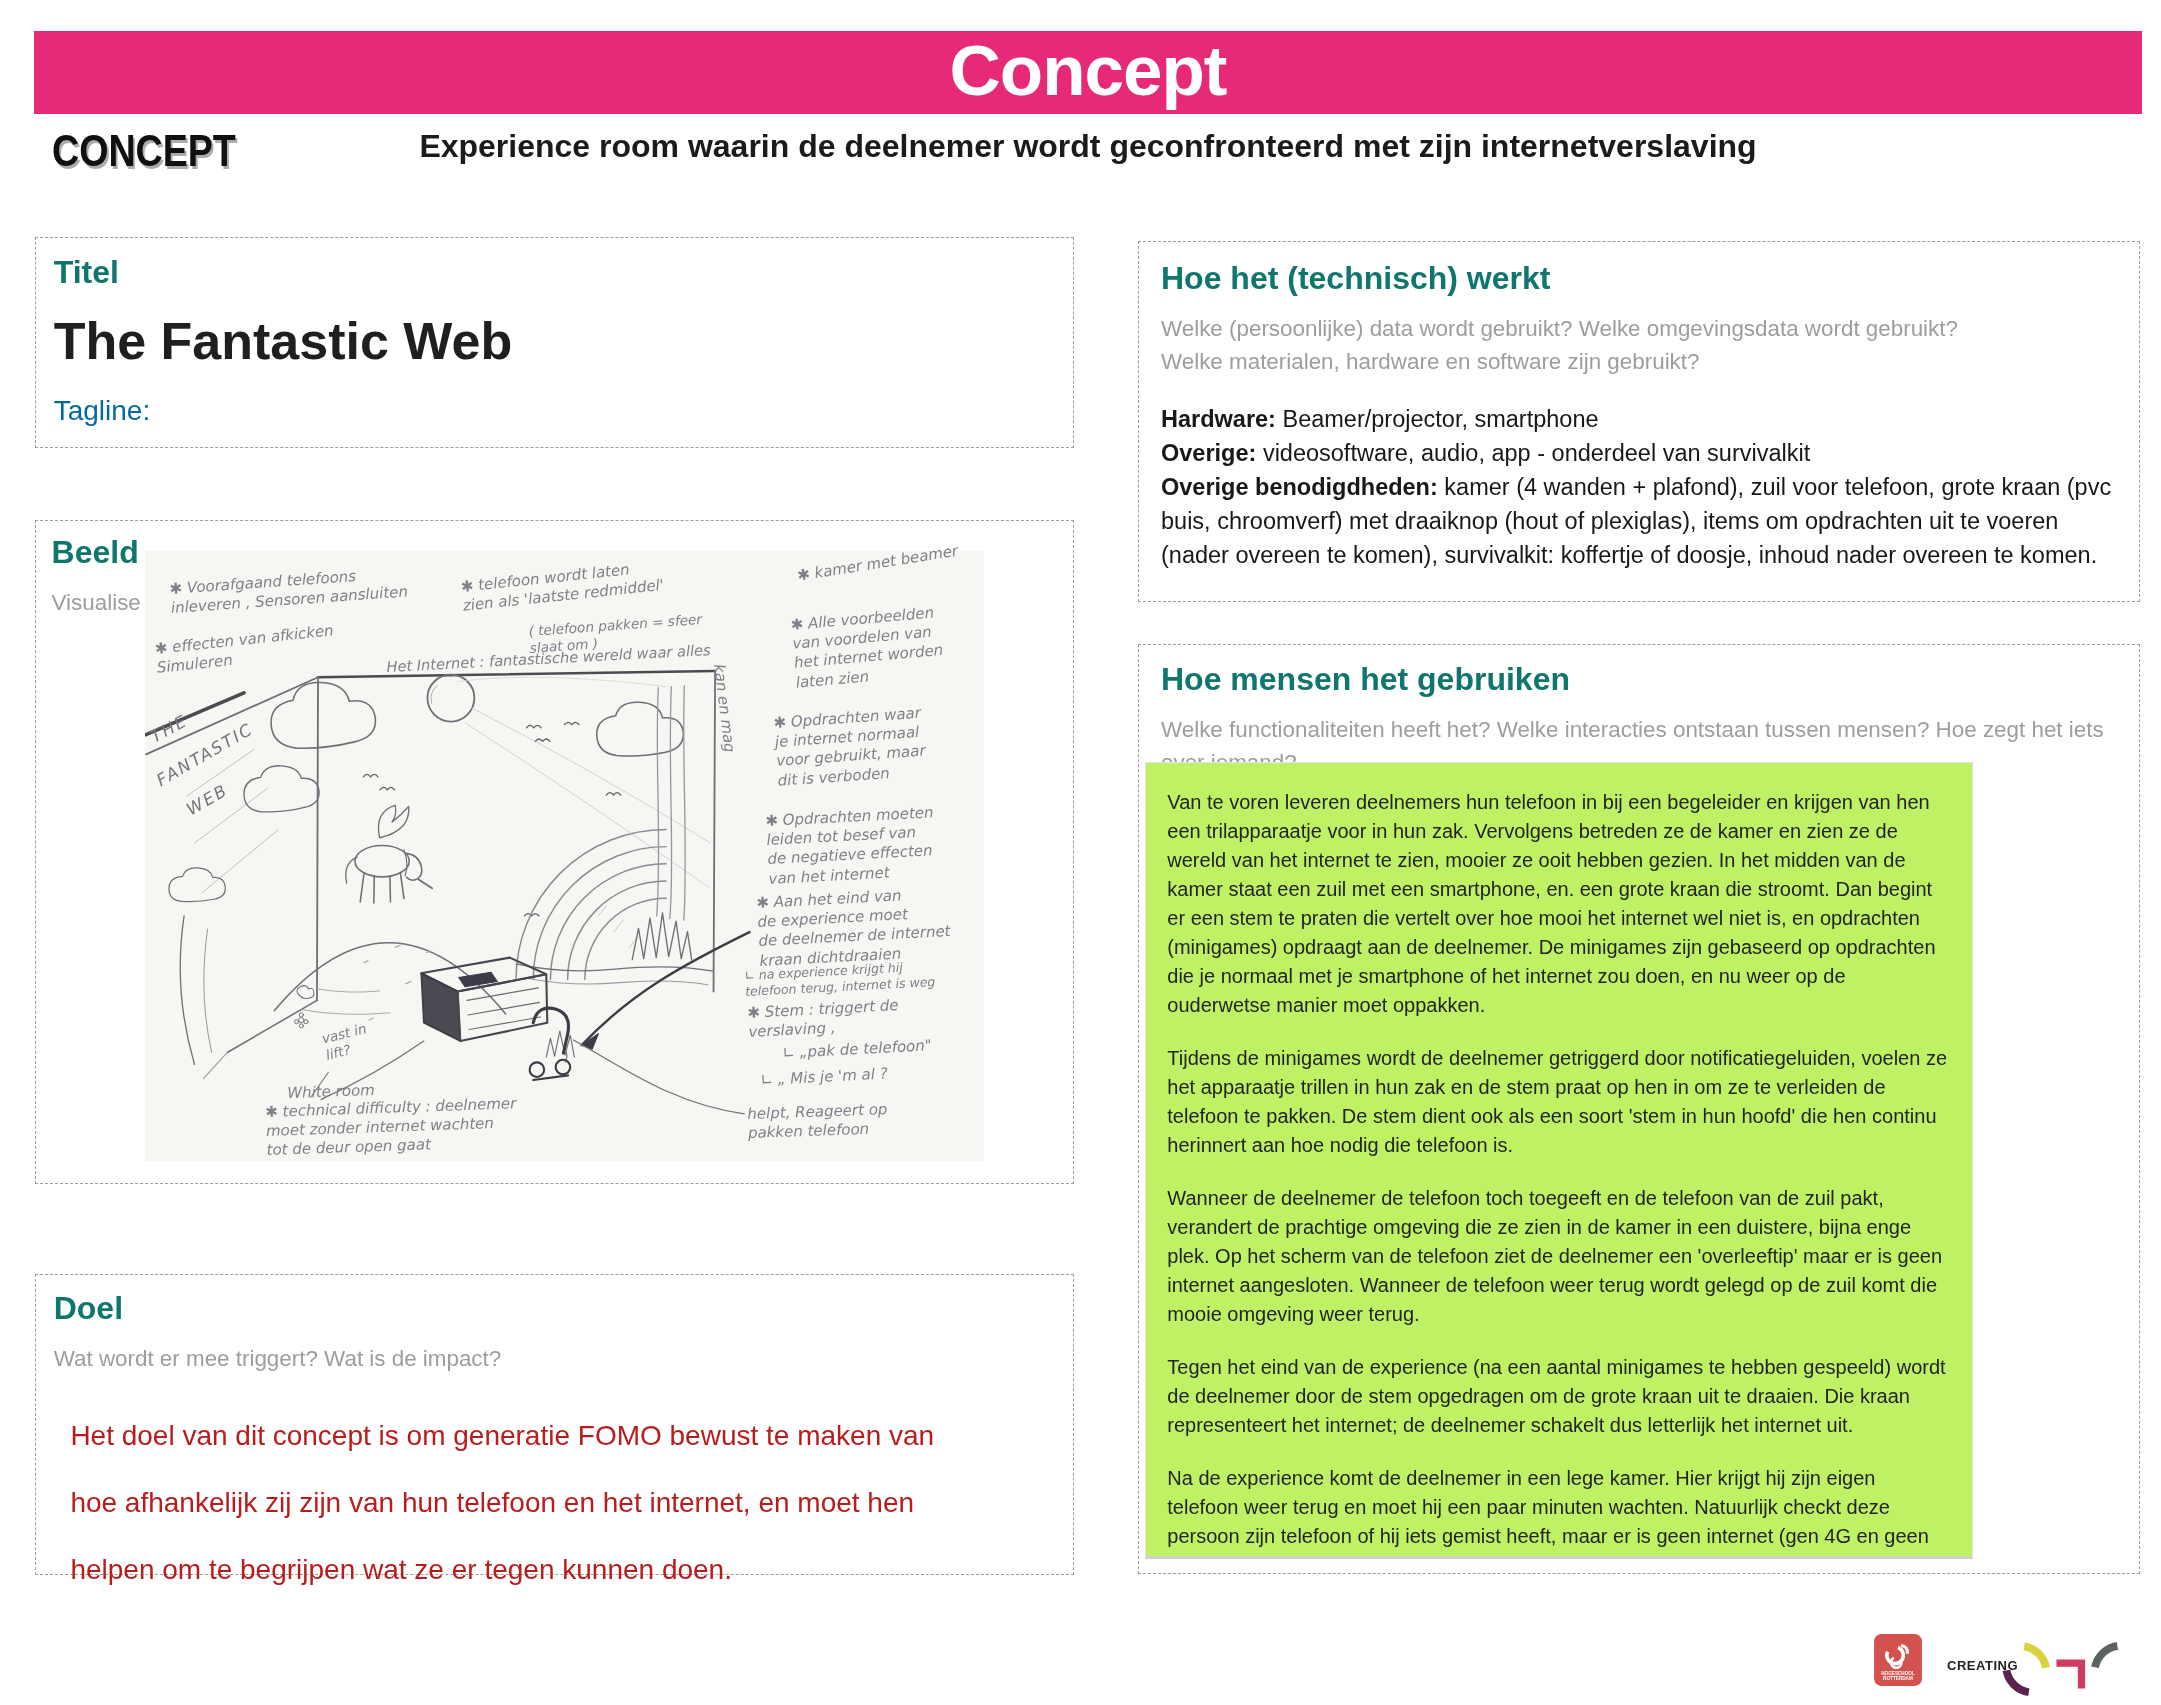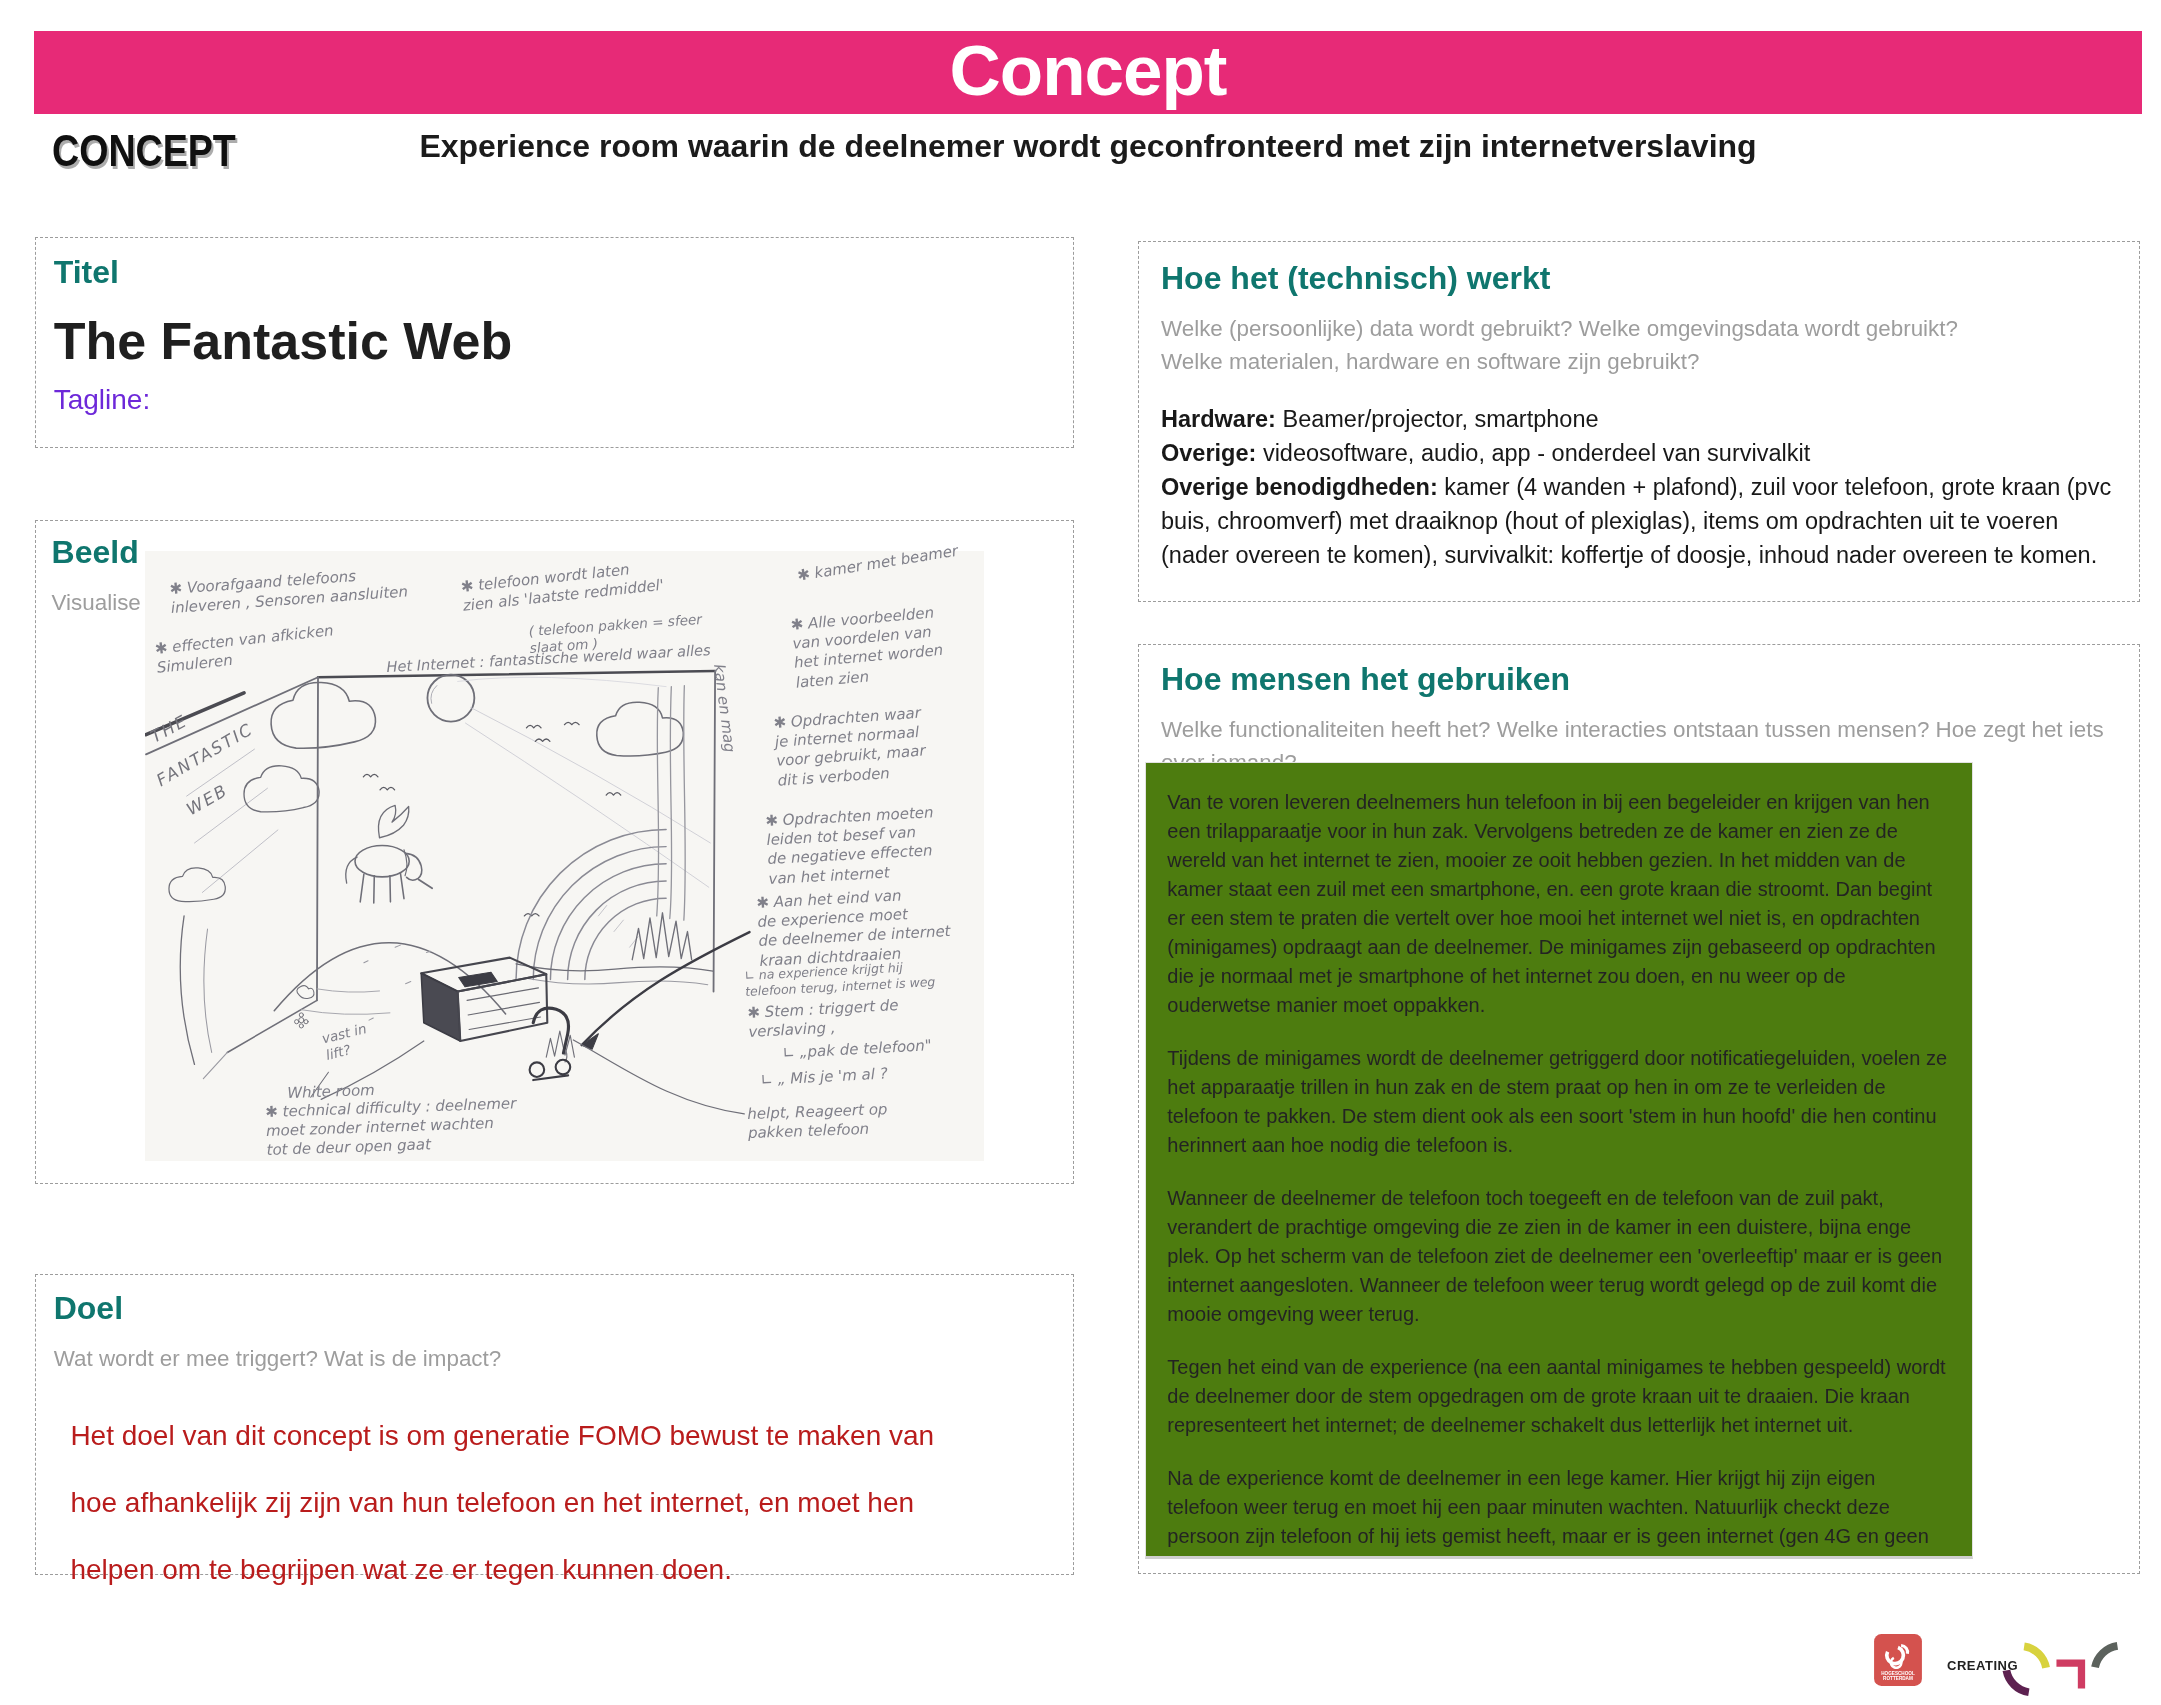--- a/index.html
+++ b/index.html
@@ -14,37 +14,37 @@
         text-shadow:2.1px 2.1px 0 rgba(70,70,70,.45);}
   .subtitle{position:absolute;left:34px;top:121px;width:2108px;text-align:center;
         font-size:32px;line-height:50px;font-weight:700;color:#1b1b1b;}
   
   .dashed{position:absolute;border:1.6px dashed #9c9c9c;background:#ffffff;box-sizing:border-box;}
   .box-label{font-size:32px;font-weight:600;color:#0f766e;}
   .box-hint{font-size:22.4px;line-height:33px;color:#9d9d9d;margin-top:15px;}
   
   .titel-box{left:35px;top:237px;width:1039px;height:211px;padding:15.6px 17.7px;}
   .main-title{font-size:52px;font-weight:700;color:#1f1f1f;margin-top:20px;}
-  .tagline{font-size:28px;font-weight:500;color:#6d28d9;margin-top:13px;}
+  .tagline{font-size:28px;font-weight:500;color:#0369a1;margin-top:24px;}
   
   .beeld-box{left:35px;top:520px;width:1039px;height:664px;padding:12.5px 15.6px;}
   .sketch{position:absolute;left:109px;top:30px;width:839px;height:610px;background:#f7f6f3;}
   .sketch svg{position:absolute;left:0;top:0;}
   .annot{position:absolute;font-family:"DejaVu Sans",sans-serif;font-style:italic;color:#80808a;
         font-size:15px;line-height:1.28;white-space:pre-line;transform-origin:left top;}
   
   .doel-box{left:35px;top:1274px;width:1039px;height:301px;padding:14.6px 17.7px;}
   .doel-body{font-size:28px;line-height:67px;color:#b91c1c;margin:27px 0 0 16.7px;width:876px;}
   
   .tech-box{left:1138px;top:241px;width:1002px;height:361px;padding:17.7px 22px;}
   .tech-items{margin-top:24px;font-size:23.5px;line-height:34px;color:#181818;}
   .tech-items b{font-weight:700;}
   
   .usage-box{left:1138px;top:644px;width:1002px;height:930px;padding:15.6px 22px;}
-  .inner-box{position:absolute;left:6.3px;top:117px;width:828px;height:797px;background:#4d7c0f;
+  .inner-box{position:absolute;left:6.3px;top:117px;width:828px;height:797px;background:#bef264;
         border:1px solid #e2e2e2;border-bottom:3.1px solid #cfcfcf;box-sizing:border-box;
         padding:25px 21px;overflow:hidden;}
   .inner-box p{margin:0 0 24px 0;font-size:20px;line-height:29px;color:#232323;}
   
   .hr-logo{position:absolute;left:1874px;top:1634px;}
   .creating-logo{position:absolute;left:1947px;top:1638px;}
   .pencil-text{font-family:"DejaVu Sans",sans-serif;font-style:italic;fill:#74747c;}
 </style>
 </head>
 <body>

